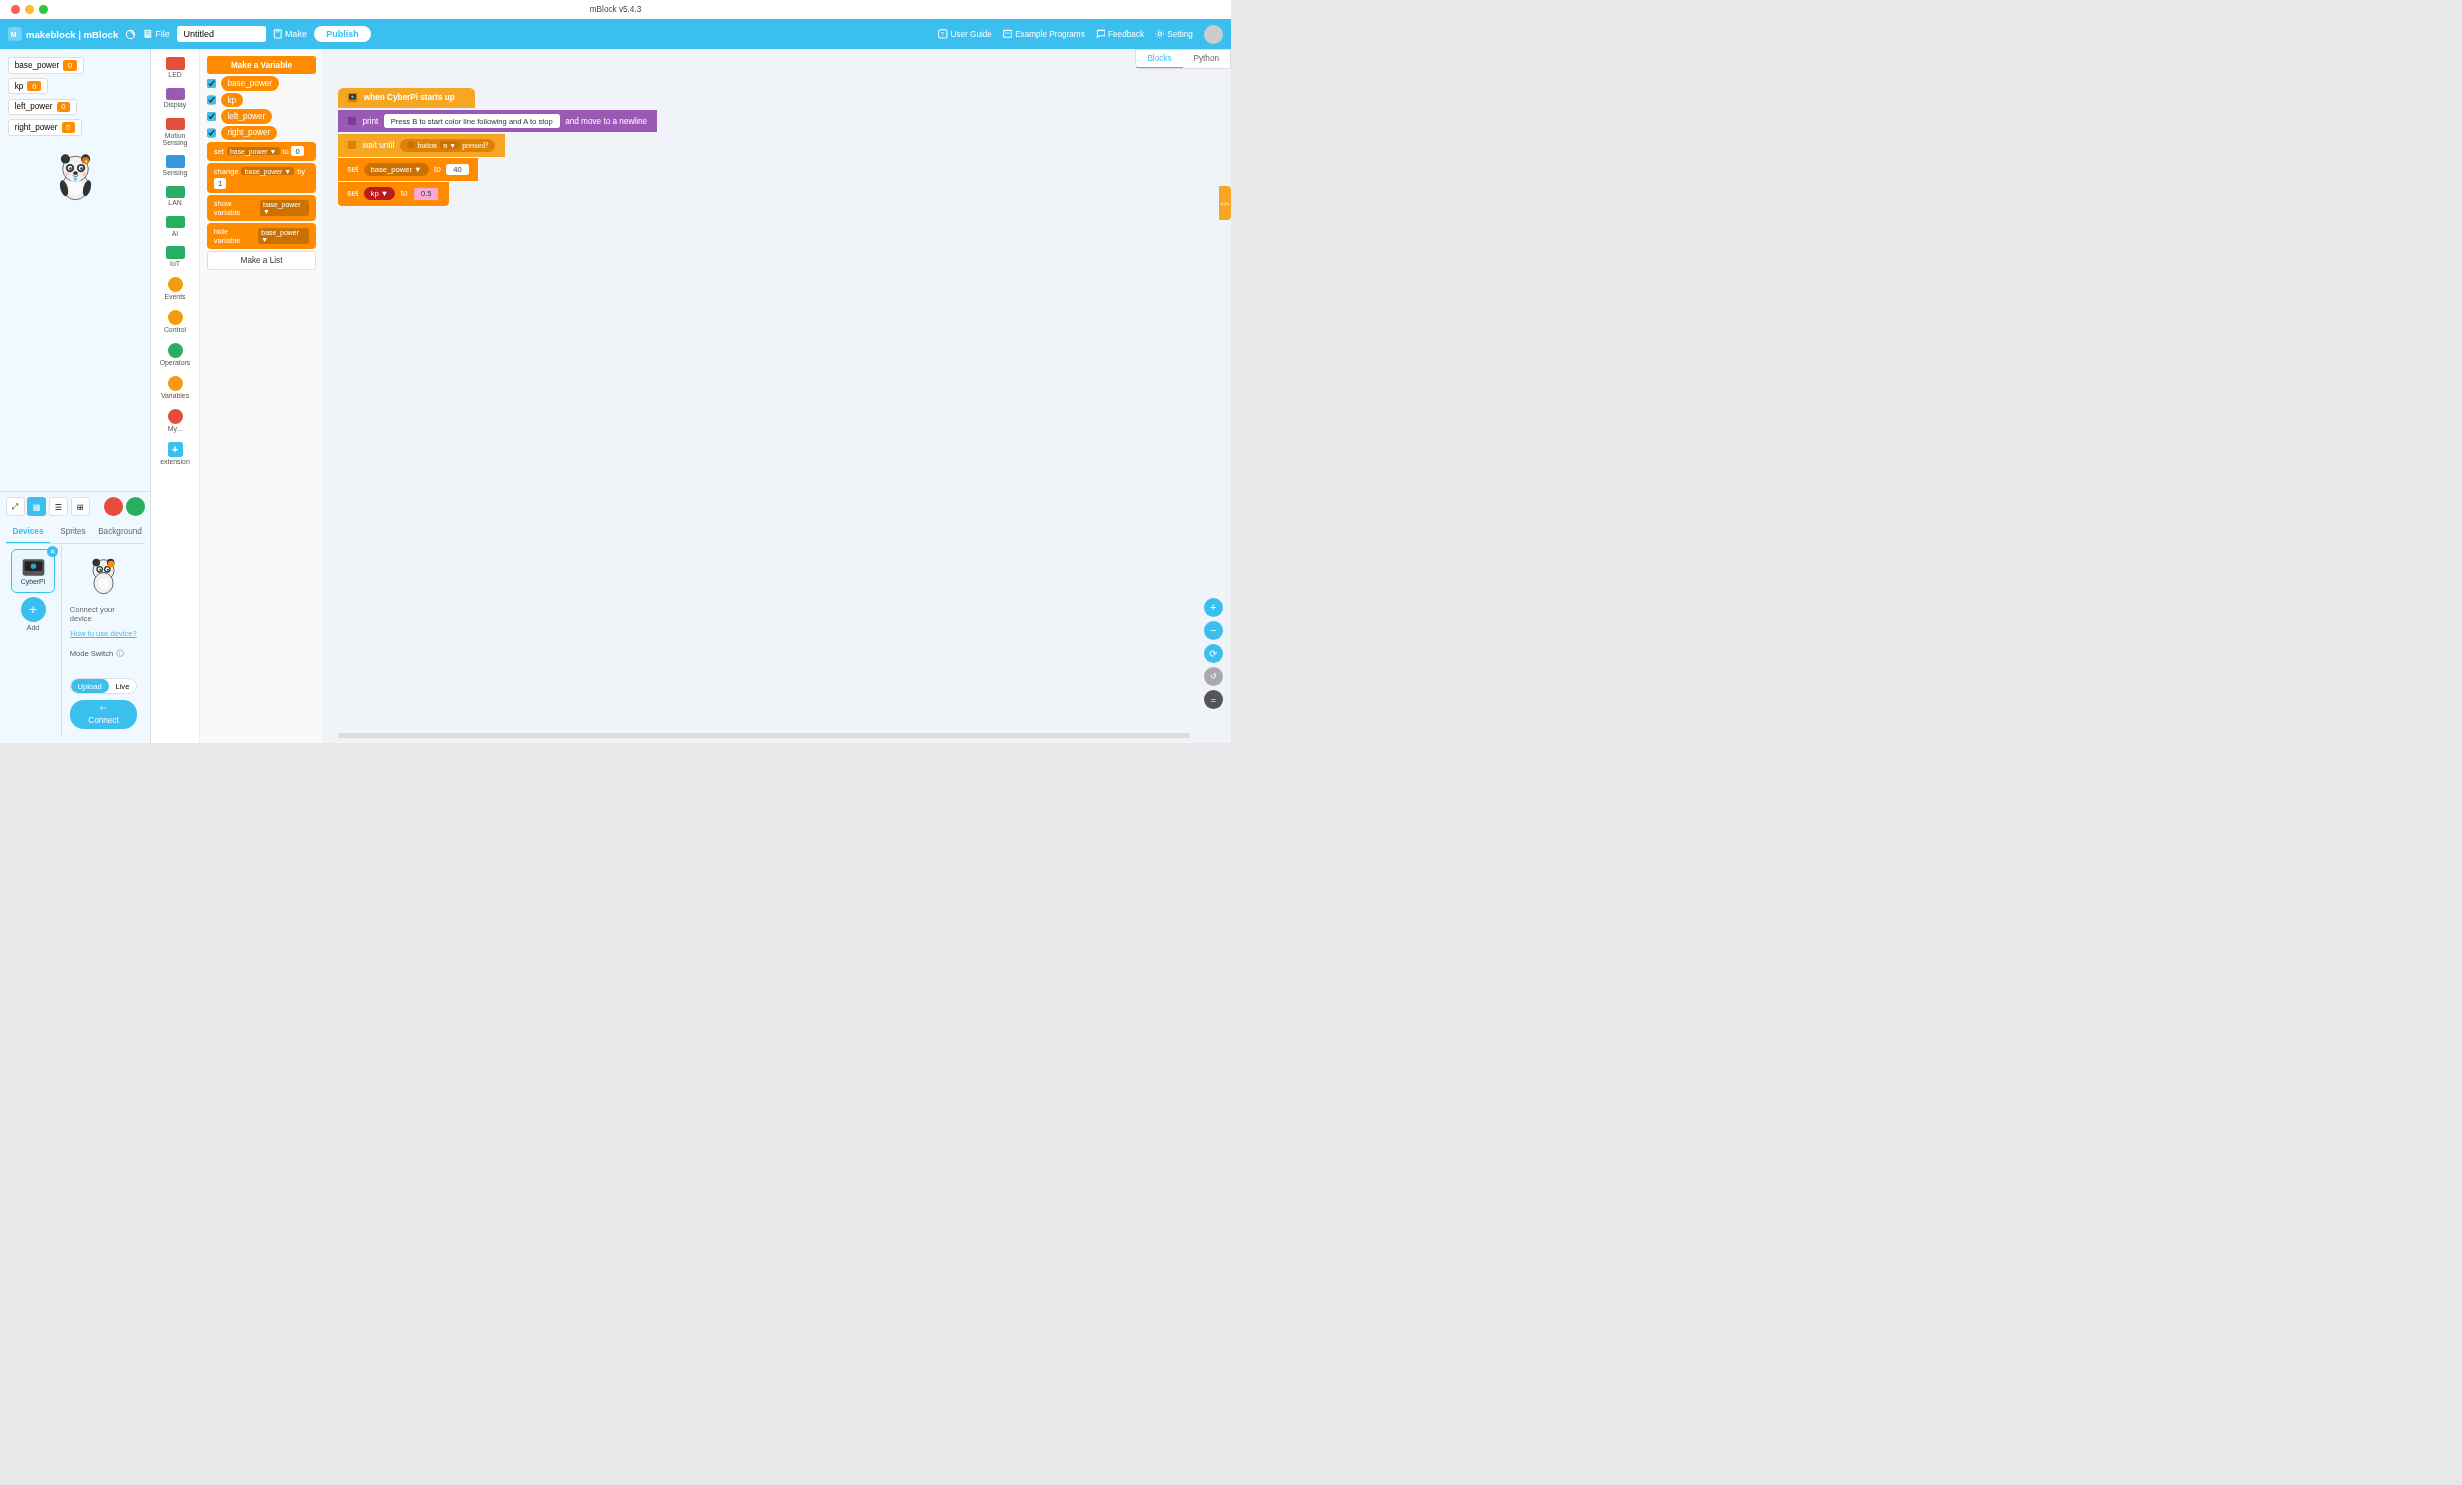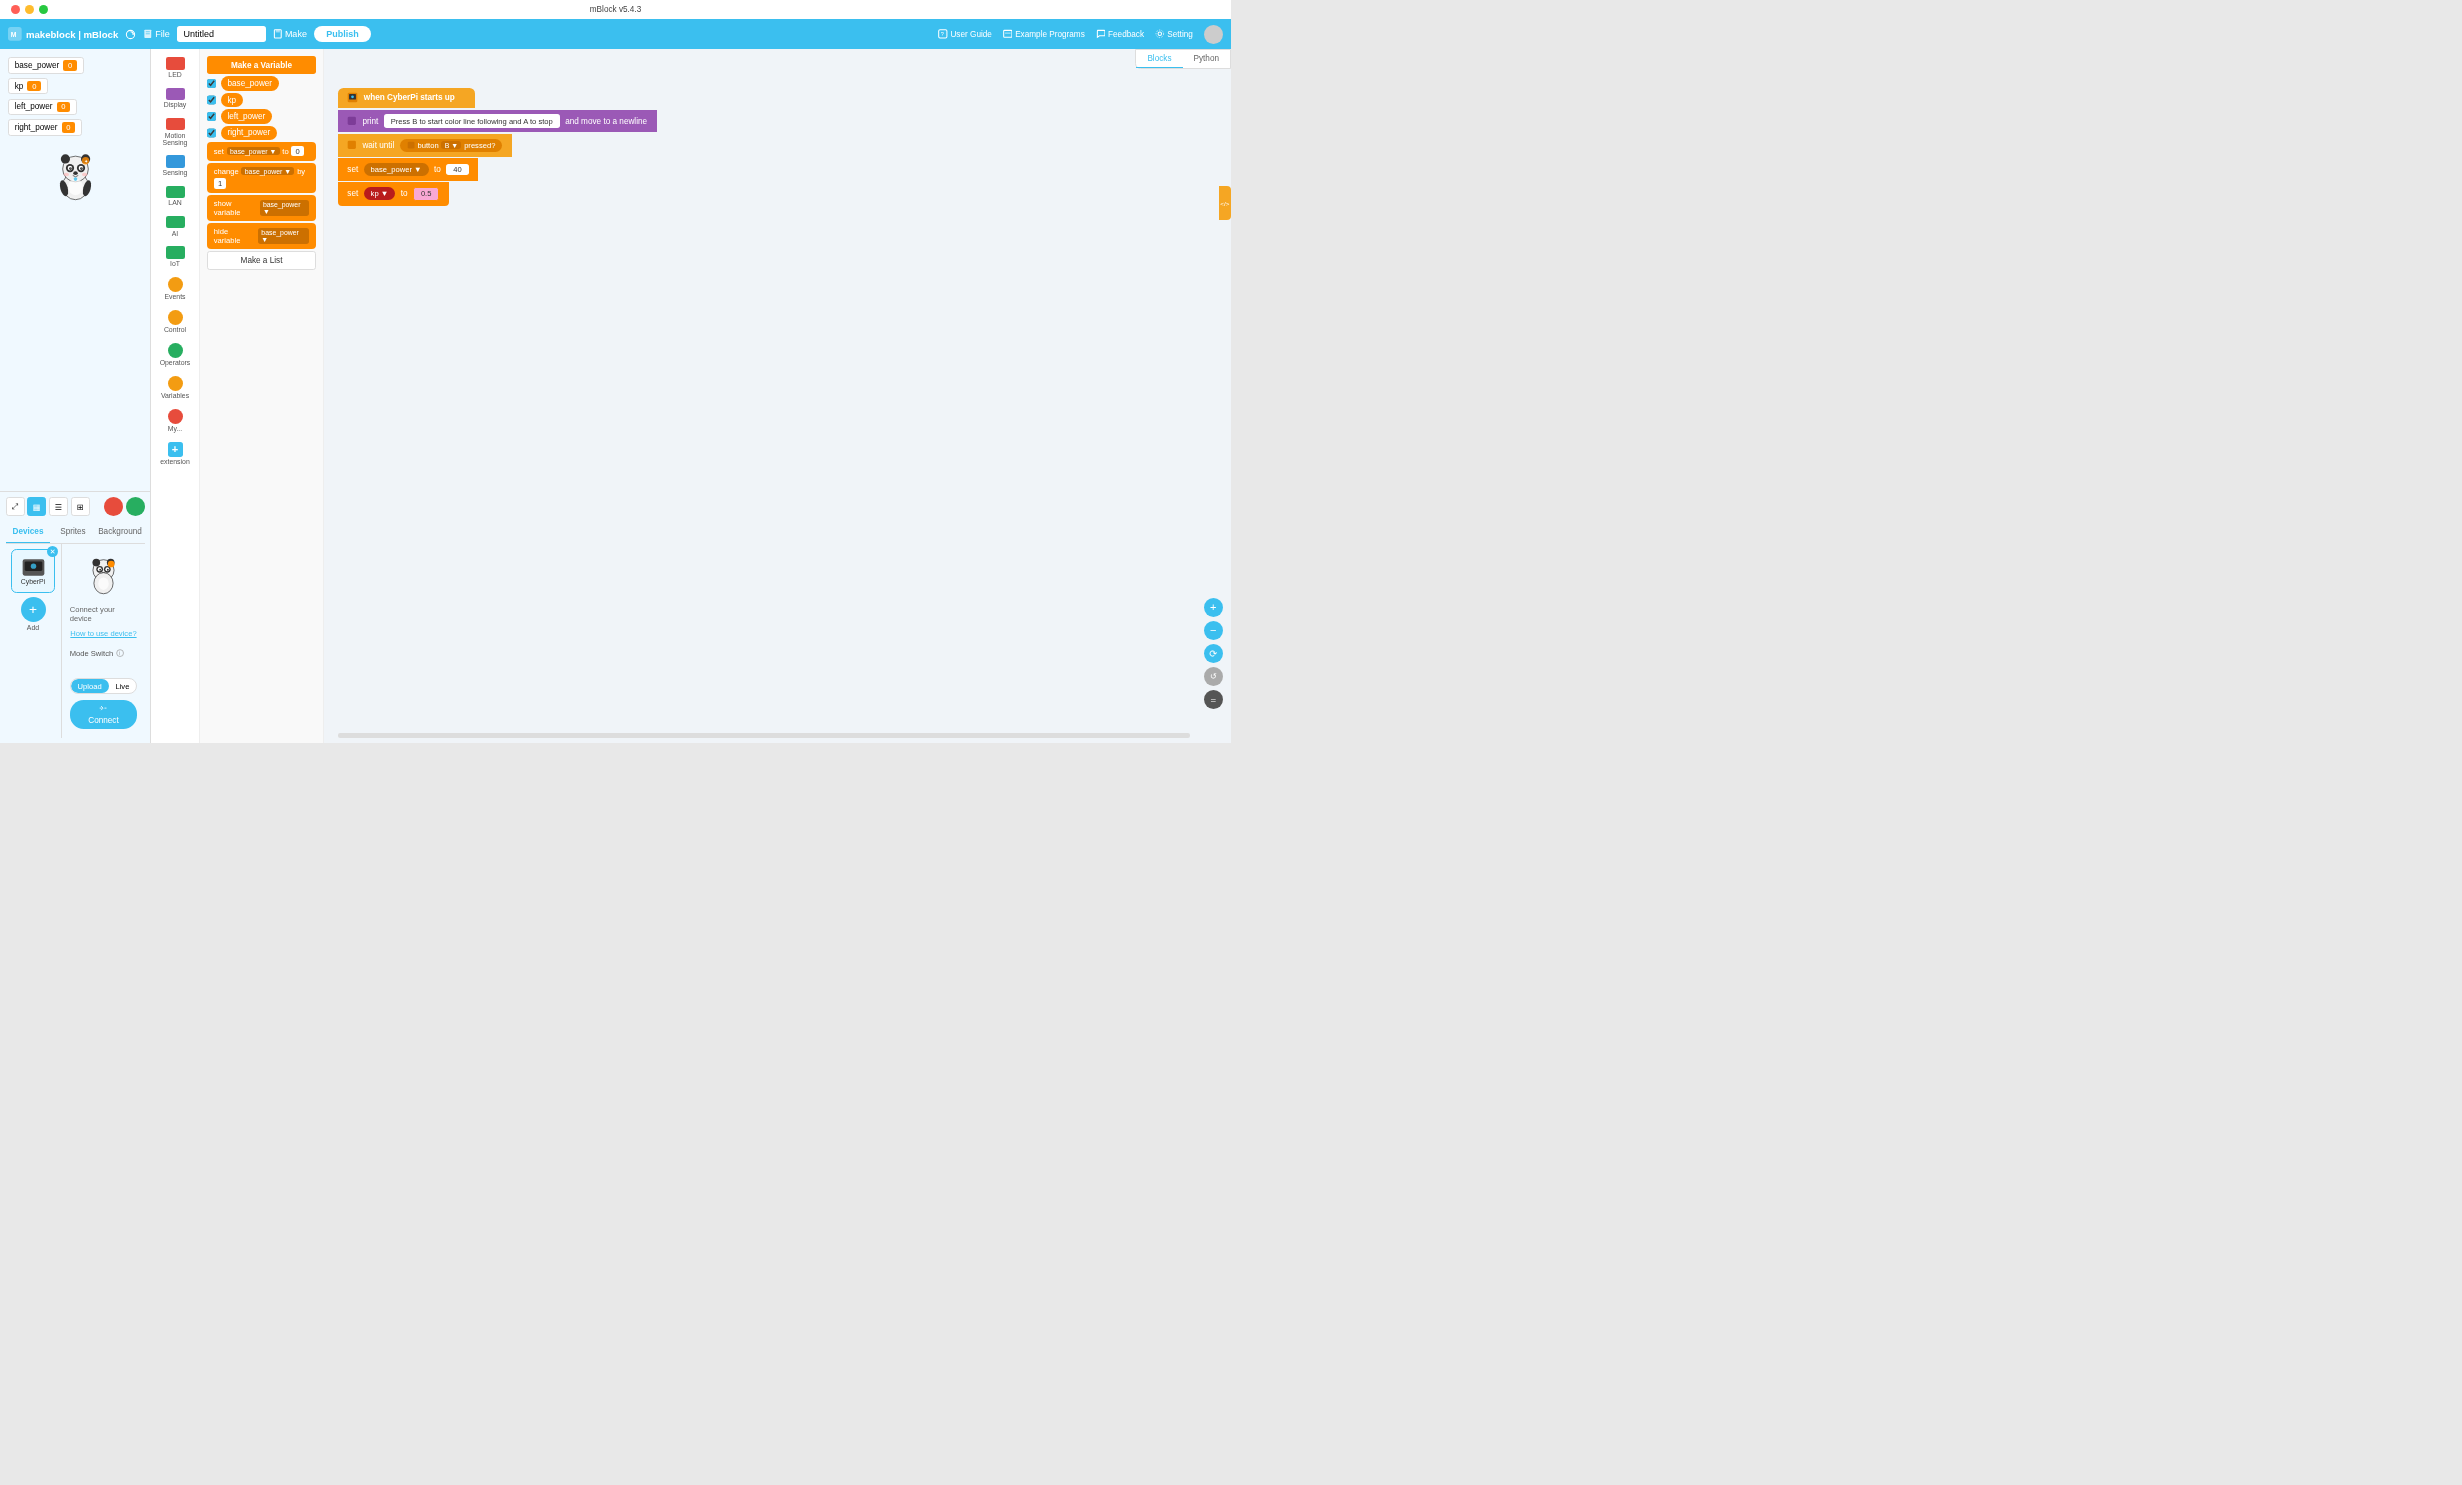--- a/index.html
+++ b/index.html
@@ -466,21 +466,21 @@
           <span>print</span>
           <span style="background:white; color:#333; border-radius:2.7px; padding:2.1px 6.9px; font-size:7.6px;">Press B to start color line following and A to stop</span>
           <span>and move to a newline</span>
         </div>
 
         <div style="display:flex; align-items:center; background:#f5a623; border-radius:0; padding:4.8px 9.6px; color:white; font-size:8.2px; font-weight:500; width:fit-content; gap:5.5px;">
           <svg width="9.6" height="9.6" viewBox="0 0 14 14" style="flex-shrink:0;">
               <rect x="1" y="1" width="12" height="12" rx="2" fill="#e08000"></rect>
             </svg>
           <span>wait until</span>
-          <div style="background:#e08000; border-radius:6.9px; padding:2.1px 6.9px; font-size:7.6px; color:white; display:flex; align-items:center; gap:2.7px;">
+          <div style="background:#e08000; border-radius:6.9px; padding:2.1px 6.9px; font-size:7.6px; color:white; display:flex; align-items:center; gap:2.7px;font-family:Liberation Serif, serif;">
             <svg width="8.2" height="8.2" viewBox="0 0 12 12">
                 <rect x="1" y="1" width="10" height="10" rx="2" fill="#cc7000"></rect>
               </svg>
             <span>button</span>
             <span style="background:#cc7000; border-radius:2.7px; padding:0.7px 3.4px; font-size:6.9px;">B ▼</span>
             <span>pressed?</span>
           </div>
         </div>
 
         <div style="display:flex; align-items:center; background:#ff8c00; border-radius:0; padding:4.8px 9.6px; color:white; font-size:8.2px; font-weight:500; width:fit-content; gap:5.5px;">

